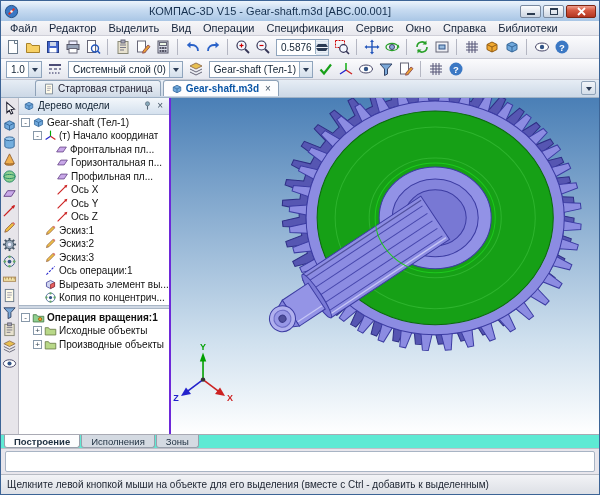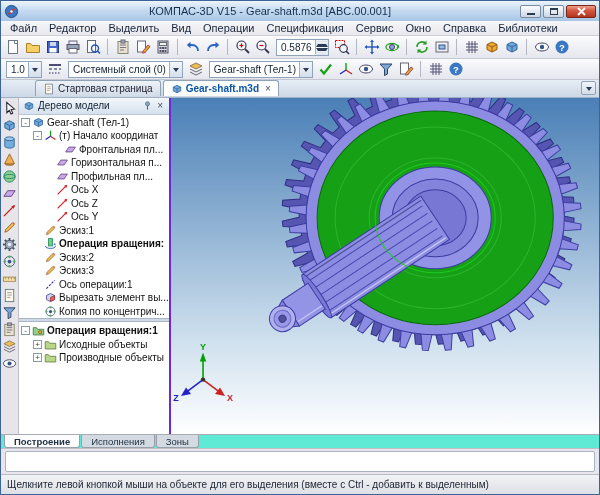--- a/index.html
+++ b/index.html
@@ -574,21 +574,21 @@
               <svg viewBox="0 0 16 16">
                 <g stroke-width="1.4">
                   <line x1="8" y1="9" x2="8" y2="2" stroke="#0a0"></line>
                   <line x1="8" y1="9" x2="14" y2="13" stroke="#c22"></line>
                   <line x1="8" y1="9" x2="2" y2="13" stroke="#22c"></line>
                 </g>
               </svg>
             </span>
             <span class="tlabel">(т) Начало координат</span>
           </div>
-          <div class="trow" style="padding-left: 34px; align-items: center;">
+          <div class="trow" style="padding-left: 25px; align-items: center;">
             <span class="noexp"></span>
             <span class="ticon">
               <svg viewBox="0 0 16 16">
                 <path d="M2 11l4-6h8l-4 6z" fill="#c8a8e8" stroke="#664488"></path>
               </svg>
             </span>
             <span class="tlabel">Фронтальная пл...</span>
           </div>
           <div class="trow" style="padding-left: 26px;">
             <span class="noexp"></span>
@@ -619,52 +619,41 @@
             <span class="tlabel">Ось X</span>
           </div>
           <div class="trow" style="padding-left: 26px;">
             <span class="noexp"></span>
             <span class="ticon">
               <svg viewBox="0 0 16 16">
                 <line x1="2" y1="14" x2="13" y2="3" stroke="#cc2222" stroke-width="1.4"></line>
                 <path d="M14 2l-4 1.5 2.5 2.5z" fill="#cc2222"></path>
               </svg>
             </span>
-            <span class="tlabel">Ось Z</span>
+            <span class="tlabel">Ось Y</span>
           </div>
           <div class="trow" style="padding-left: 26px;">
             <span class="noexp"></span>
             <span class="ticon">
               <svg viewBox="0 0 16 16">
                 <line x1="2" y1="14" x2="13" y2="3" stroke="#cc2222" stroke-width="1.4"></line>
                 <path d="M14 2l-4 1.5 2.5 2.5z" fill="#cc2222"></path>
               </svg>
             </span>
-            <span class="tlabel">Ось Y</span>
+            <span class="tlabel">Ось Z</span>
           </div>
           <div class="trow" style="padding-left: 14px;">
             <span class="noexp"></span>
             <span class="ticon">
               <svg viewBox="0 0 16 16">
                 <path d="M3 13l1-3 7-7 2 2-7 7z" fill="#f0c040" stroke="#996644"></path>
                 <path d="M11 3l2 2 1-1-2-2z" fill="#dd6666"></path>
               </svg>
             </span>
             <span class="tlabel">Эскиз:1</span>
-          </div>
-          <div class="trow bold" style="padding-left: 14px;">
-            <span class="noexp"></span>
-            <span class="ticon">
-              <svg viewBox="0 0 16 16">
-                <path d="M2 11a6 3 0 1 0 12 0" fill="none" stroke="#2a62c8" stroke-width="1.2"></path>
-                <path d="M14.5 10l-1-2.5-2 1.8z" fill="#2a62c8"></path>
-                <rect x="5.5" y="2" width="5" height="9" fill="#74d074" stroke="#228866"></rect>
-              </svg>
-            </span>
-            <span class="tlabel">Операция вращения:</span>
           </div>
           <div class="trow" style="padding-left: 14px;">
             <span class="noexp"></span>
             <span class="ticon">
               <svg viewBox="0 0 16 16">
                 <path d="M3 13l1-3 7-7 2 2-7 7z" fill="#f0c040" stroke="#996644"></path>
                 <path d="M11 3l2 2 1-1-2-2z" fill="#dd6666"></path>
               </svg>
             </span>
             <span class="tlabel">Эскиз:2</span>

